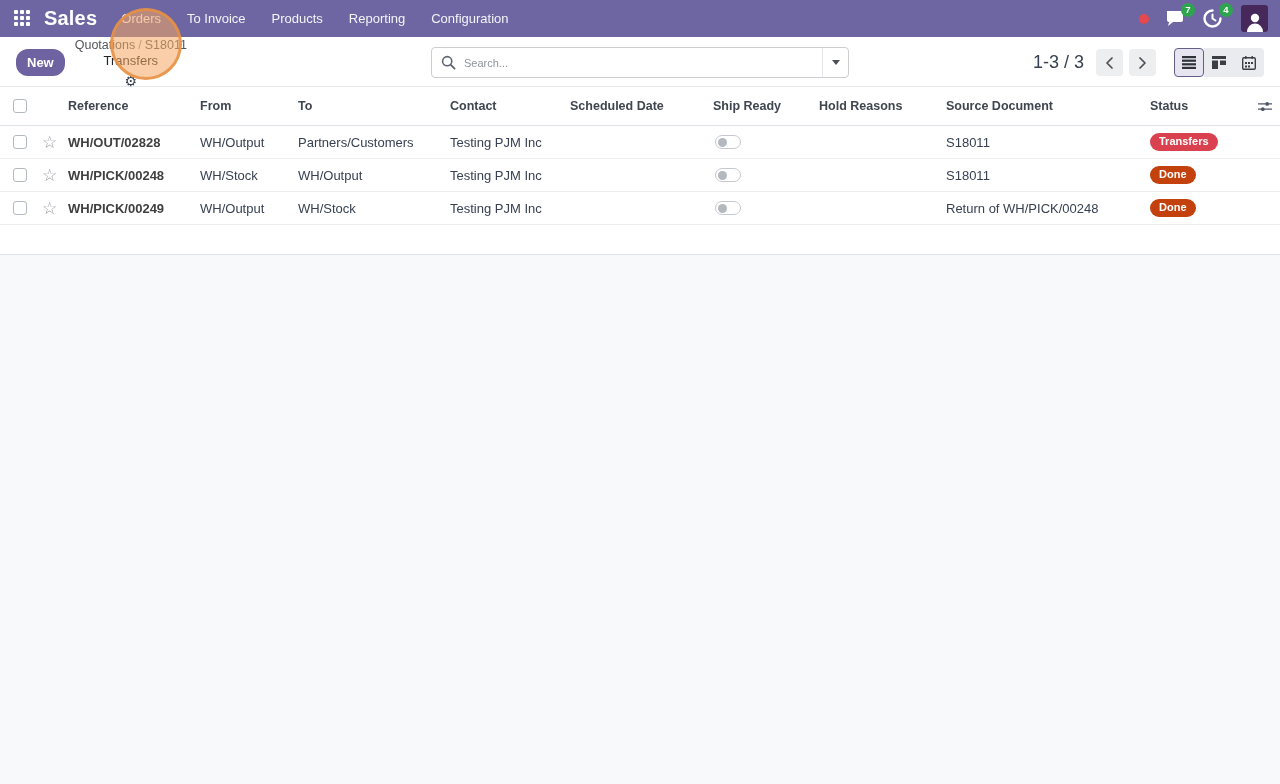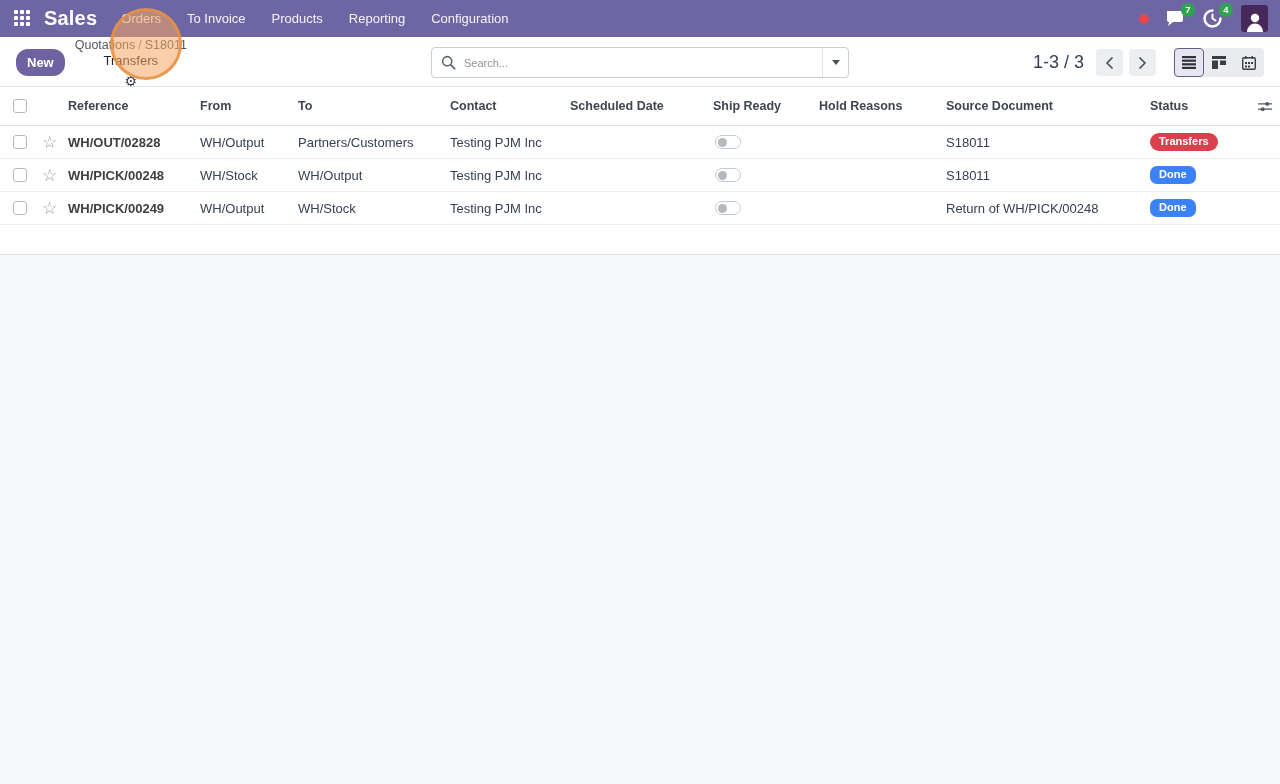--- a/index.html
+++ b/index.html
@@ -107,21 +107,21 @@
   }
   .toggle .knob {
     position:absolute; left:2px; top:1.5px; width:9px; height:9px; border-radius:50%;
     background:#b4b9c0;
   }
   .badge {
     display:inline-block; padding:2.5px 9px; border-radius:10px; color:#fff;
     font-size:11px; font-weight:700; line-height:1.25;
   }
   .badge[data-status="Cancelled"] { background:#d9414e; }
-  .badge[data-status="Done"]      { background:#3b82f6;border-radius:7px; }
+  .badge[data-status="Done"]      { background:#c2410c; }
   .adjust-cell { display:flex; justify-content:flex-end; padding-right:10px; }
   .empty-row { height:29px; background:#fff; }
 
   
   .click-highlight {
     position:absolute; left:110px; top:8px; width:72px; height:72px; border-radius:50%;
     background:rgba(244,166,99,0.55); border:3px solid rgba(232,144,66,0.85);
     pointer-events:none; z-index:50;
   }
 

